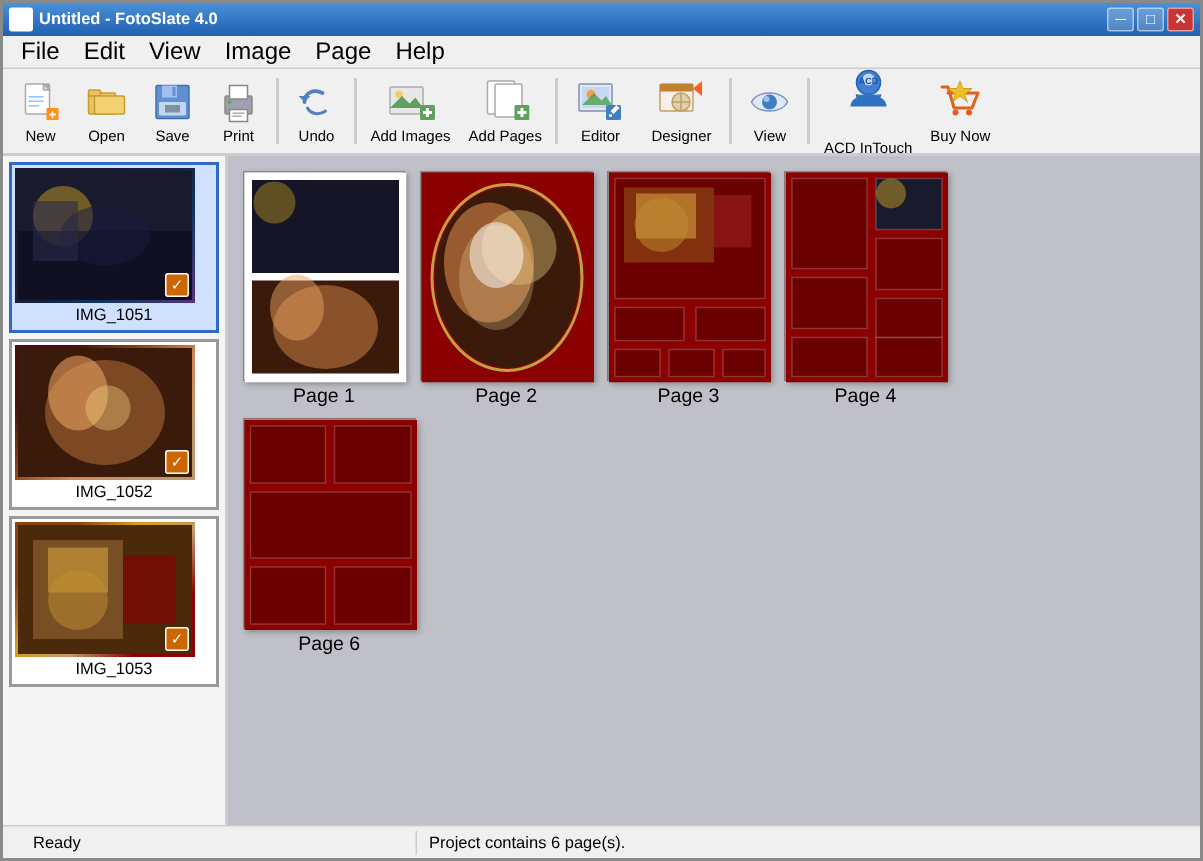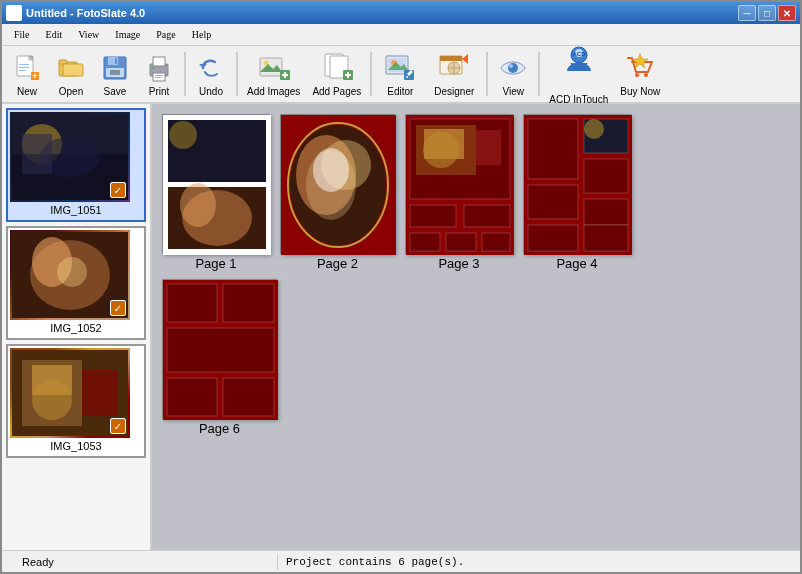--- a/index.html
+++ b/index.html
@@ -9,21 +9,21 @@
     .window { width: 802px; height: 574px; border: 2px solid #8a8a8a; background: #f0f0f0; display: flex; flex-direction: column; }
     .title-bar { background: linear-gradient(to bottom, #4a90d9, #2060b0); color: white; height: 22px; display: flex; align-items: center; padding: 0 4px; font-size: 12px; font-weight: bold; user-select: none; }
     .title-bar-icon { width: 16px; height: 16px; margin-right: 4px; background: #fff; border-radius: 2px; display: inline-block; }
     .title-bar-title { flex: 1; font-size: 11px; }
     .title-bar-buttons { display: flex; gap: 2px; }
     .title-btn { width: 18px; height: 16px; border: 1px solid rgba(255,255,255,0.5); border-radius: 2px; background: rgba(255,255,255,0.2); color: white; font-size: 10px; display: flex; align-items: center; justify-content: center; cursor: pointer; }
     .title-btn.close { background: #cc3333; }
 
     
     .menu-bar { background: #f0f0f0; height: 22px; display: flex; align-items: center; padding: 0 4px; border-bottom: 1px solid #ccc; }
-    .menu-item { padding: 2px 8px; font-size: 10px; cursor: pointer; font-family: Liberation Serif, serif; }
+    .menu-item { padding: 2px 8px; font-size: 16px; cursor: pointer; }
 
     
     .toolbar { background: #f0f0f0; height: 58px; display: flex; align-items: center; padding: 2px 4px; gap: 2px; border-bottom: 2px solid #ccc; }
     .tb-btn { display: flex; flex-direction: column; align-items: center; justify-content: center; padding: 2px 4px; min-width: 36px; height: 52px; cursor: pointer; border: 1px solid transparent; border-radius: 2px; font-size: 10px; }
     .tb-icon { width: 32px; height: 32px; margin-bottom: 2px; display: flex; align-items: center; justify-content: center; }
     .tb-separator { width: 2px; height: 44px; background: #ccc; margin: 0 2px; }
 
     
     .main-area { display: flex; flex: 1; overflow: hidden; }
 
@@ -38,21 +38,21 @@
     
     .canvas-area { flex: 1; background: #c0c0c8; overflow: auto; padding: 10px; }
     .page-container { display: flex; flex-direction: column; align-items: center; }
     .page-label { font-size: 13px; margin-top: 2px; }
     .page-thumb { background: white; border: 1px solid #888; box-shadow: 2px 2px 4px rgba(0,0,0,0.3); }
 
     
     .status-bar { height: 22px; background: #f0f0f0; border-top: 1px solid #ccc; display: flex; align-items: center; padding: 0 20px; font-size: 11px; }
     .status-left { flex: 1; }
     .status-divider { width: 1px; height: 16px; background: #ccc; margin: 0 8px; }
-    .status-right { flex: 2; font-family: Liberation Mono, monospace; }
+    .status-right { flex: 2; }
 
     
     .img-1051 { background: linear-gradient(135deg, #1a1a2e 30%, #16213e 50%, #0f3460 70%, #533483 100%); }
     .img-1052 { background: linear-gradient(135deg, #4a0e0e 20%, #8B4513 40%, #d4845a 60%, #c0976b 80%); }
     .img-1053 { background: linear-gradient(135deg, #8B4513 20%, #d4a017 40%, #c0976b 60%, #8B0000 80%); }
   </style>
 </head>
 <body>
 
 <div class="window">

